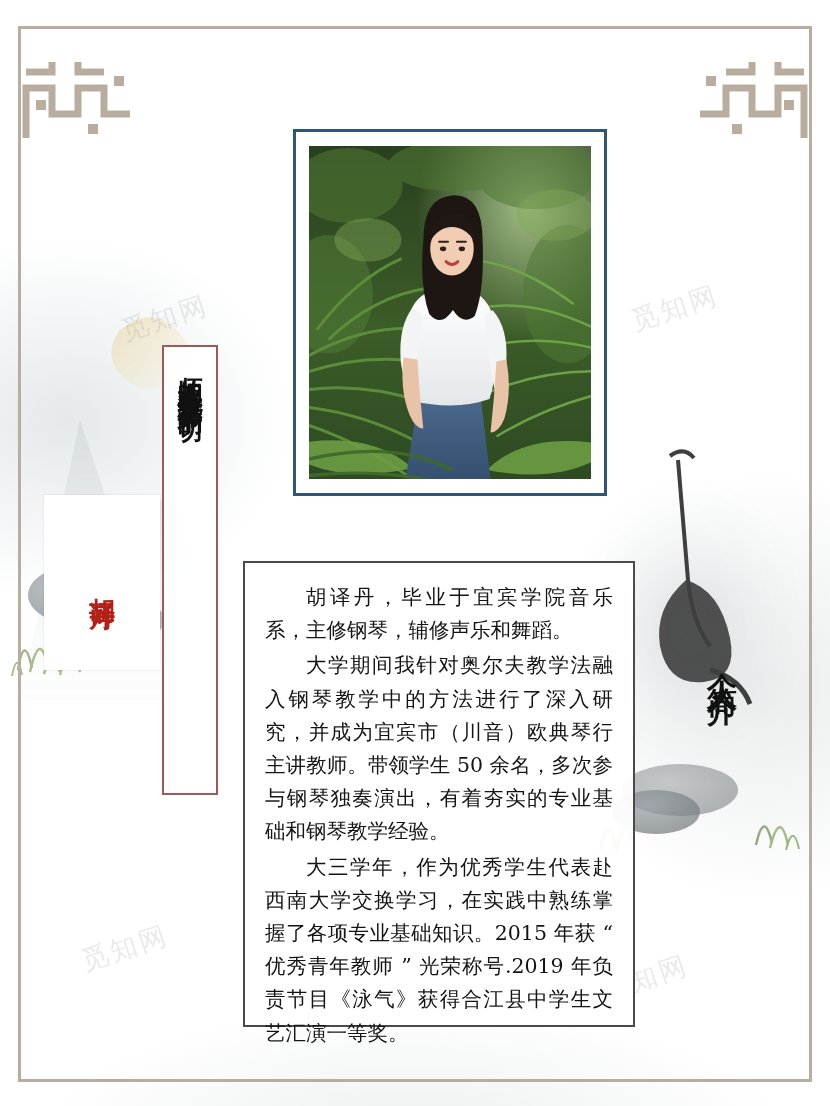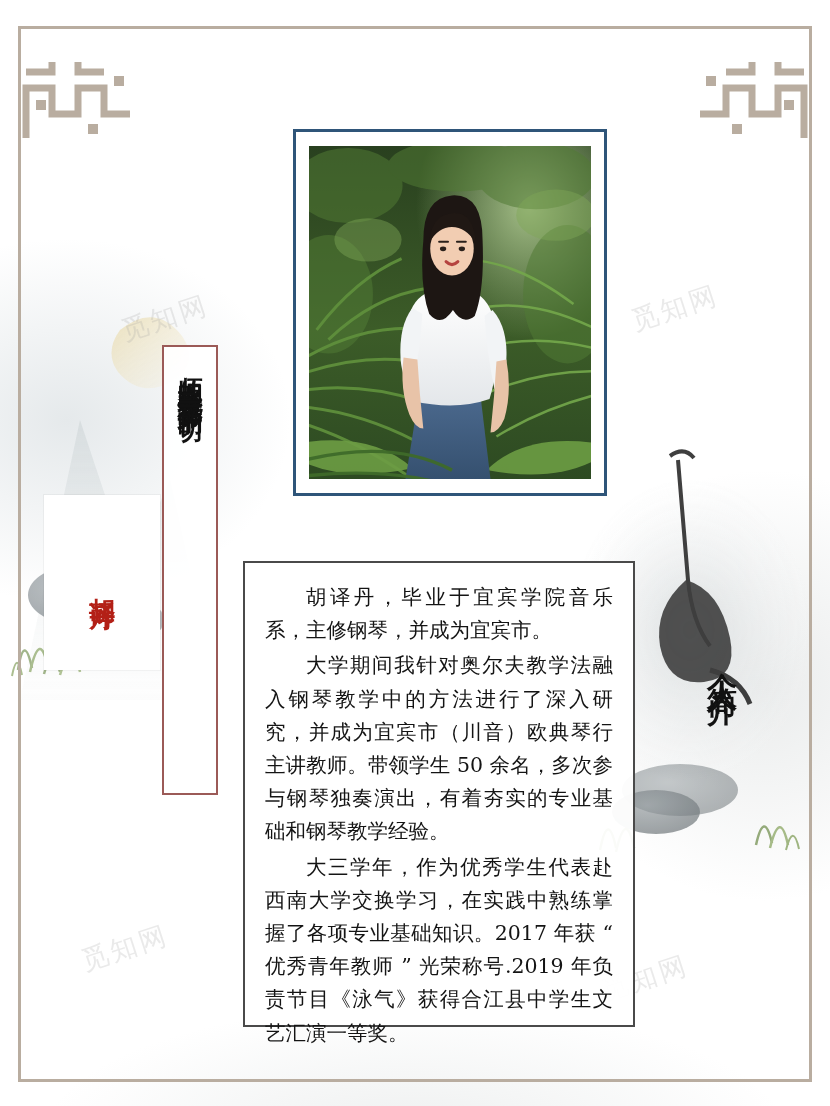--- a/index.html
+++ b/index.html
@@ -366,18 +366,18 @@
 
 <div class="seal-box">
   <div class="seal-name">胡译丹</div>
 </div>
 
 <div class="motto-box">
   <div class="motto-text">师的人格就是教育工作中的一切</div>
 </div>
 
 <div class="bio-box">
-  <p class="bio-p">胡译丹，毕业于宜宾学院音乐系，主修钢琴，并成为宜宾市。</p>
+  <p class="bio-p">胡译丹，毕业于宜宾学院音乐系，主修钢琴，辅修声乐和舞蹈。</p>
   <p class="bio-p">大学期间我针对奥尔夫教学法融入钢琴教学中的方法进行了深入研究，并成为宜宾市（川音）欧典琴行主讲教师。带领学生 50 余名，多次参与钢琴独奏演出，有着夯实的专业基础和钢琴教学经验。</p>
-  <p class="bio-p">大三学年，作为优秀学生代表赴西南大学交换学习，在实践中熟练掌握了各项专业基础知识。2017 年获 “ 优秀青年教师 ” 光荣称号.2019 年负责节目《泳气》获得合江县中学生文艺汇演一等奖。</p>
+  <p class="bio-p">大三学年，作为优秀学生代表赴西南大学交换学习，在实践中熟练掌握了各项专业基础知识。2015 年获 “ 优秀青年教师 ” 光荣称号.2019 年负责节目《泳气》获得合江县中学生文艺汇演一等奖。</p>
 </div>
 
 <div class="section-title">个人简介</div>
 
 </body></html>

